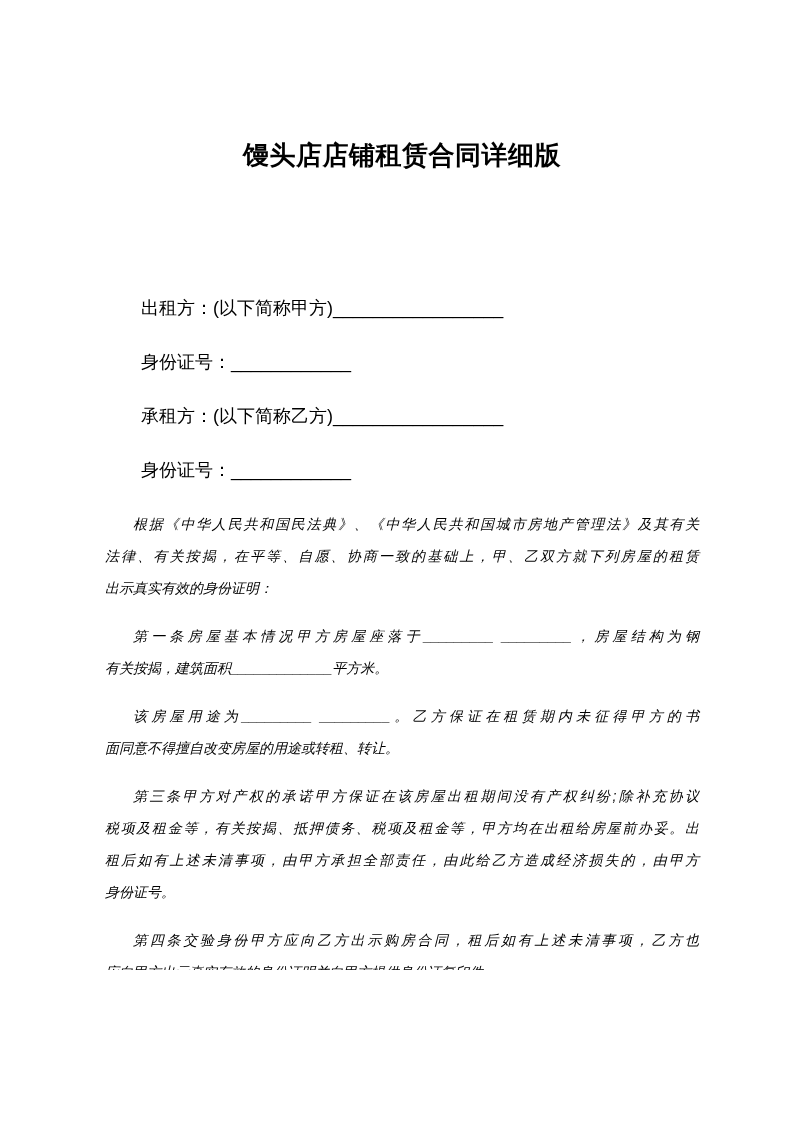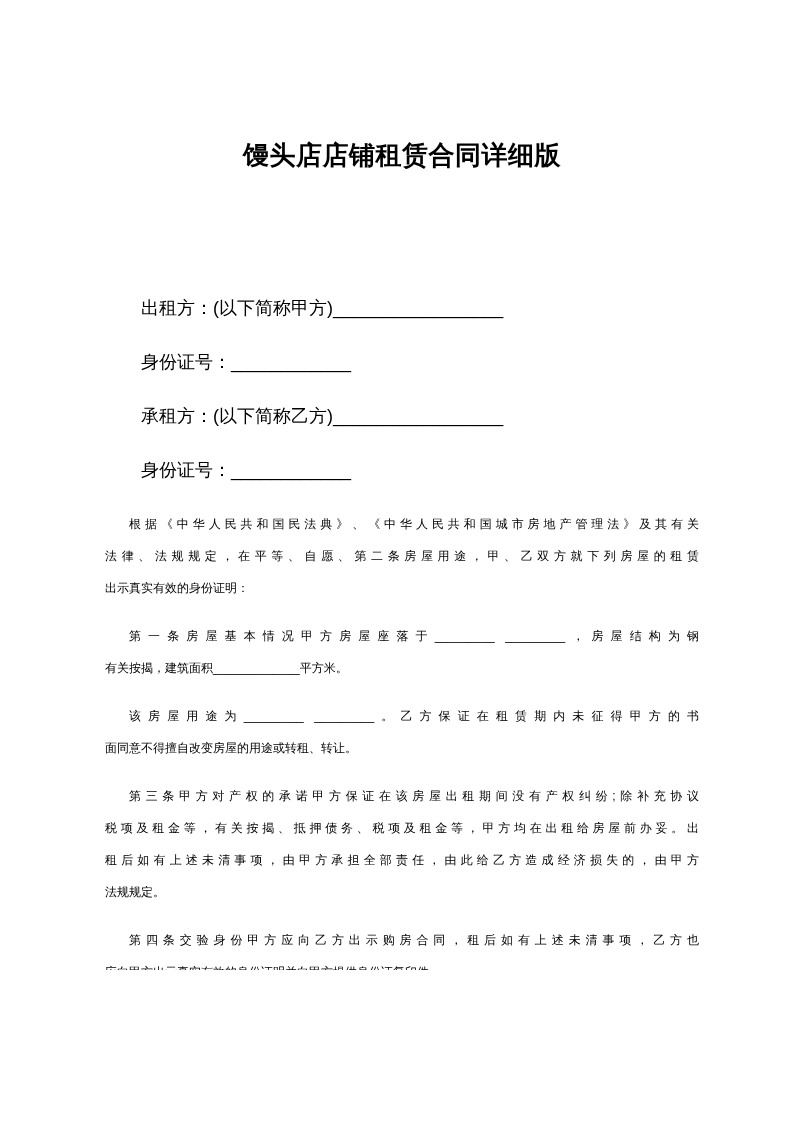--- a/index.html
+++ b/index.html
@@ -32,22 +32,23 @@
   }
   .party-line {
     margin: 0 0 22px 0;
     font-size: 18px;
     line-height: 32px;
     text-indent: 2em;
     white-space: pre;
   }
   .para {
     margin: 16px 0 0 0;
-    font-size: 12px;
+    font-size: 14px;
     line-height: 32px;
+    font-style: italic;
   }
   .para .line {
     text-align: justify;
     text-align-last: justify;
   }
   .para .line.lastline {
     text-align-last: left;
   }
   .para .line.firstline {
     text-indent: 2em;
@@ -73,40 +74,40 @@
 
     <div class="parties">
       <p class="party-line">出租方：(以下简称甲方)_________________</p>
       <p class="party-line">身份证号：____________</p>
       <p class="party-line">承租方：(以下简称乙方)_________________</p>
       <p class="party-line">身份证号：____________</p>
     </div>
 
     <div class="para">
       <div class="line firstline">根据《中华人民共和国民法典》、《中华人民共和国城市房地产管理法》及其有关</div>
-      <div class="line">法律、法规规定，在平等、自愿、第二条房屋用途，甲、乙双方就下列房屋的租赁</div>
+      <div class="line">法律、有关按揭，在平等、自愿、协商一致的基础上，甲、乙双方就下列房屋的租赁</div>
       <div class="line lastline">出示真实有效的身份证明：</div>
     </div>
 
     <div class="para">
       <div class="line firstline">第一条房屋基本情况甲方房屋座落于_________ _________，房屋结构为钢</div>
       <div class="line lastline">有关按揭，建筑面积_____________平方米。</div>
     </div>
 
 
     <div class="para">
       <div class="line firstline">该房屋用途为_________ _________。乙方保证在租赁期内未征得甲方的书</div>
       <div class="line lastline">面同意不得擅自改变房屋的用途或转租、转让。</div>
     </div>
 
     <div class="para">
       <div class="line firstline">第三条甲方对产权的承诺甲方保证在该房屋出租期间没有产权纠纷;除补充协议</div>
       <div class="line">税项及租金等，有关按揭、抵押债务、税项及租金等，甲方均在出租给房屋前办妥。出</div>
       <div class="line">租后如有上述未清事项，由甲方承担全部责任，由此给乙方造成经济损失的，由甲方</div>
-      <div class="line lastline">法规规定。</div>
+      <div class="line lastline">身份证号。</div>
     </div>
 
     <div class="para">
       <div class="line firstline">第四条交验身份甲方应向乙方出示购房合同，租后如有上述未清事项，乙方也</div>
       <div class="line lastline">应向甲方出示真实有效的身份证明并向甲方提供身份证复印件。</div>
     </div>
 
   </div>
 
   <div class="page-number">1</div>

